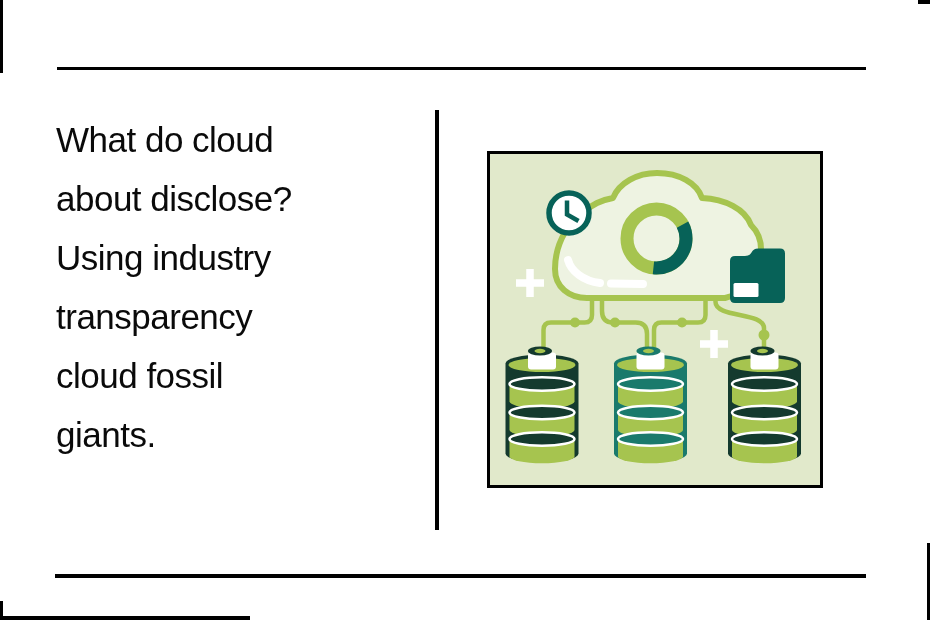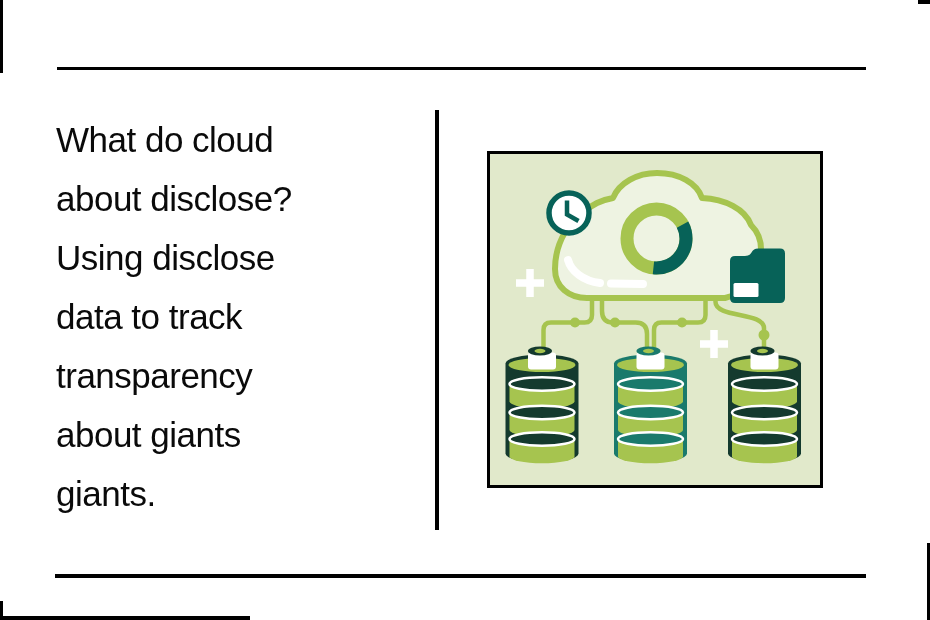--- a/index.html
+++ b/index.html
@@ -64,24 +64,23 @@
   <div class="mark mark-bl-bar"></div>
   <div class="mark mark-bl-tick"></div>
 
   <div class="rule rule-top"></div>
   <div class="rule rule-bottom"></div>
   <div class="divider"></div>
 
   <div class="headline">
     <div>What do cloud</div>
     <div>about disclose?</div>
-    <div>Using disclose</div>
-    <div>data to track</div>
+    <div>Using industry</div>
     <div>transparency</div>
-    <div>about giants</div>
+    <div>cloud fossil</div>
     <div>giants.</div>
   </div>
 
   <div class="illustration">
     <svg viewBox="0 0 336 337">
 
       <rect class="ill-border" x="1.5" y="1.5" width="333" height="334"></rect>
 
       <g>
         <path class="wire" d="M 105 146 L 105 164 Q 105 171.5 97.5 171.5 L 64 171.5 Q 56.5 171.5 56.5 179 L 56.5 197"></path>

